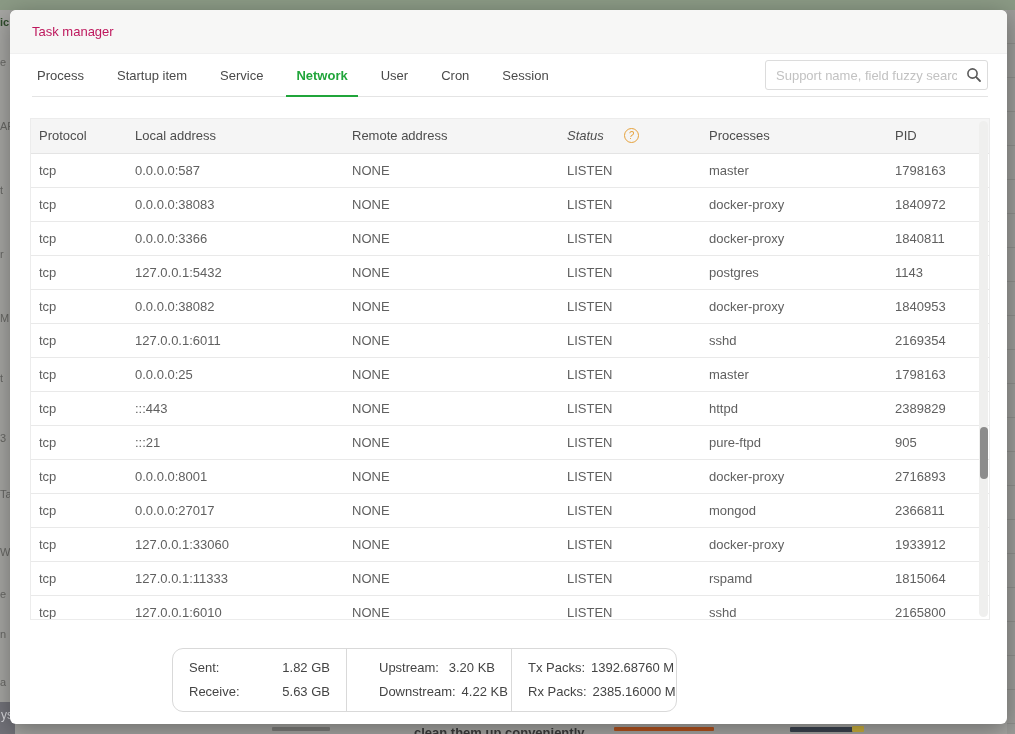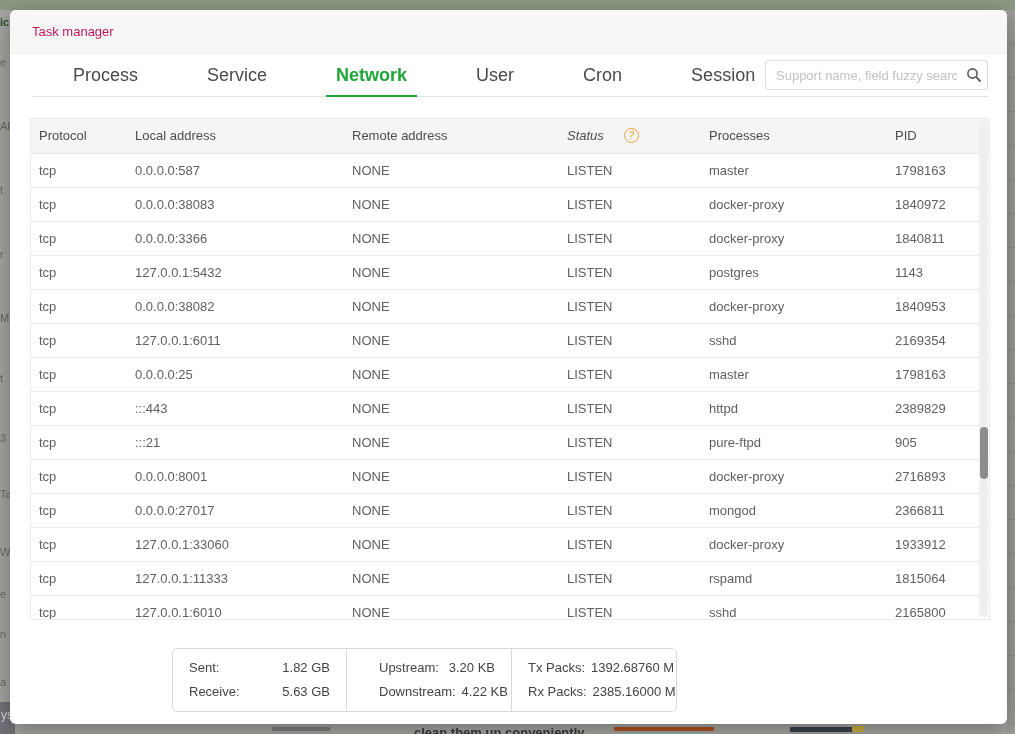--- a/index.html
+++ b/index.html
@@ -33,22 +33,22 @@
   .modal{position:absolute;left:10px;top:10px;width:997px;height:714px;background:#fff;
     border-radius:6px;box-shadow:0 6px 24px rgba(0,0,0,.35);overflow:hidden;}
   .modal-header{height:44px;background:#f7f7f6;border-bottom:1px solid #f0f0f0;
     display:flex;align-items:center;padding:0 22px;border-radius:6px 6px 0 0;}
   .modal-title{font-size:13px;color:#be185d;}
 
   
   .toolbar{position:relative;margin:0 19px 0 22px;height:43px;border-bottom:1px solid #e4e4e4;
     display:flex;align-items:center;padding-left:5px;}
   .tabs{display:flex;gap:33px;height:100%;align-items:center;}
-  .tab{position:relative;font-size:18px;color:#4a4a4a;cursor:pointer;height:100%;
-    display:flex;align-items:center;margin-left:36px;}
+  .tab{position:relative;font-size:13px;color:#4a4a4a;cursor:pointer;height:100%;
+    display:flex;align-items:center;}
   .tab.active{color:var(--green);font-weight:bold;}
   .tab.active::after{content:"";position:absolute;left:-10px;right:-10px;bottom:-1px;height:2px;
     background:var(--green);}
   .search-box{position:absolute;right:0;top:6px;width:223px;height:30px;border:1px solid #dcdcdc;
     border-radius:3px;background:#fff;display:flex;align-items:center;}
   .search-box input{flex:1;border:none;outline:none;font-size:13px;color:#666;
     padding:0 4px 0 10px;font-family:"Liberation Sans",sans-serif;background:transparent;min-width:0;}
   .search-box input::placeholder{color:#c2c2c2;}
   .search-icon{width:26px;display:flex;align-items:center;justify-content:center;cursor:pointer;}
 
@@ -68,21 +68,21 @@
     cursor:pointer;line-height:1;}
 
   
   .sb-track{position:absolute;top:2px;right:1px;width:9px;bottom:2px;background:#efefee;
     border-radius:5px;}
   .sb-thumb{position:absolute;left:0.5px;top:306px;width:8px;height:52px;background:#8c8c8c;
     border-radius:4px;cursor:pointer;}
 
   
   .stats{position:absolute;left:162px;top:638px;height:64px;display:flex;background:#fff;
-    border:1px solid #d9d9d9;border-radius:5px;}
+    border:1px solid #d9d9d9;border-radius:11px;}
   .stat-cell{padding:9px 16px;display:flex;flex-direction:column;justify-content:space-between;}
   .stat-cell + .stat-cell{border-left:1px solid #d9d9d9;}
   .stat-cell.c1{width:173px;}
   .stat-cell.c2{width:165px;padding-left:32px;}
   .stat-cell.c3{width:165px;}
   .stat-cell.c4{width:170px;}
   .stat-row{display:flex;justify-content:space-between;gap:6px;font-size:13px;color:#444;
     line-height:20px;}
   .stat-label{white-space:nowrap;}
   .stat-value{white-space:nowrap;}
@@ -137,20 +137,21 @@
 
     <div class="modal-header">
       <span class="modal-title">Task manager</span>
     </div>
 
     <div class="toolbar">
       <div class="tabs">
 
           <div class="tab">Process</div>
 
+          <div class="tab">Startup item</div>
 
           <div class="tab">Service</div>
 
           <div class="tab active">Network</div>
 
           <div class="tab">User</div>
 
           <div class="tab">Cron</div>
 
           <div class="tab">Session</div>

